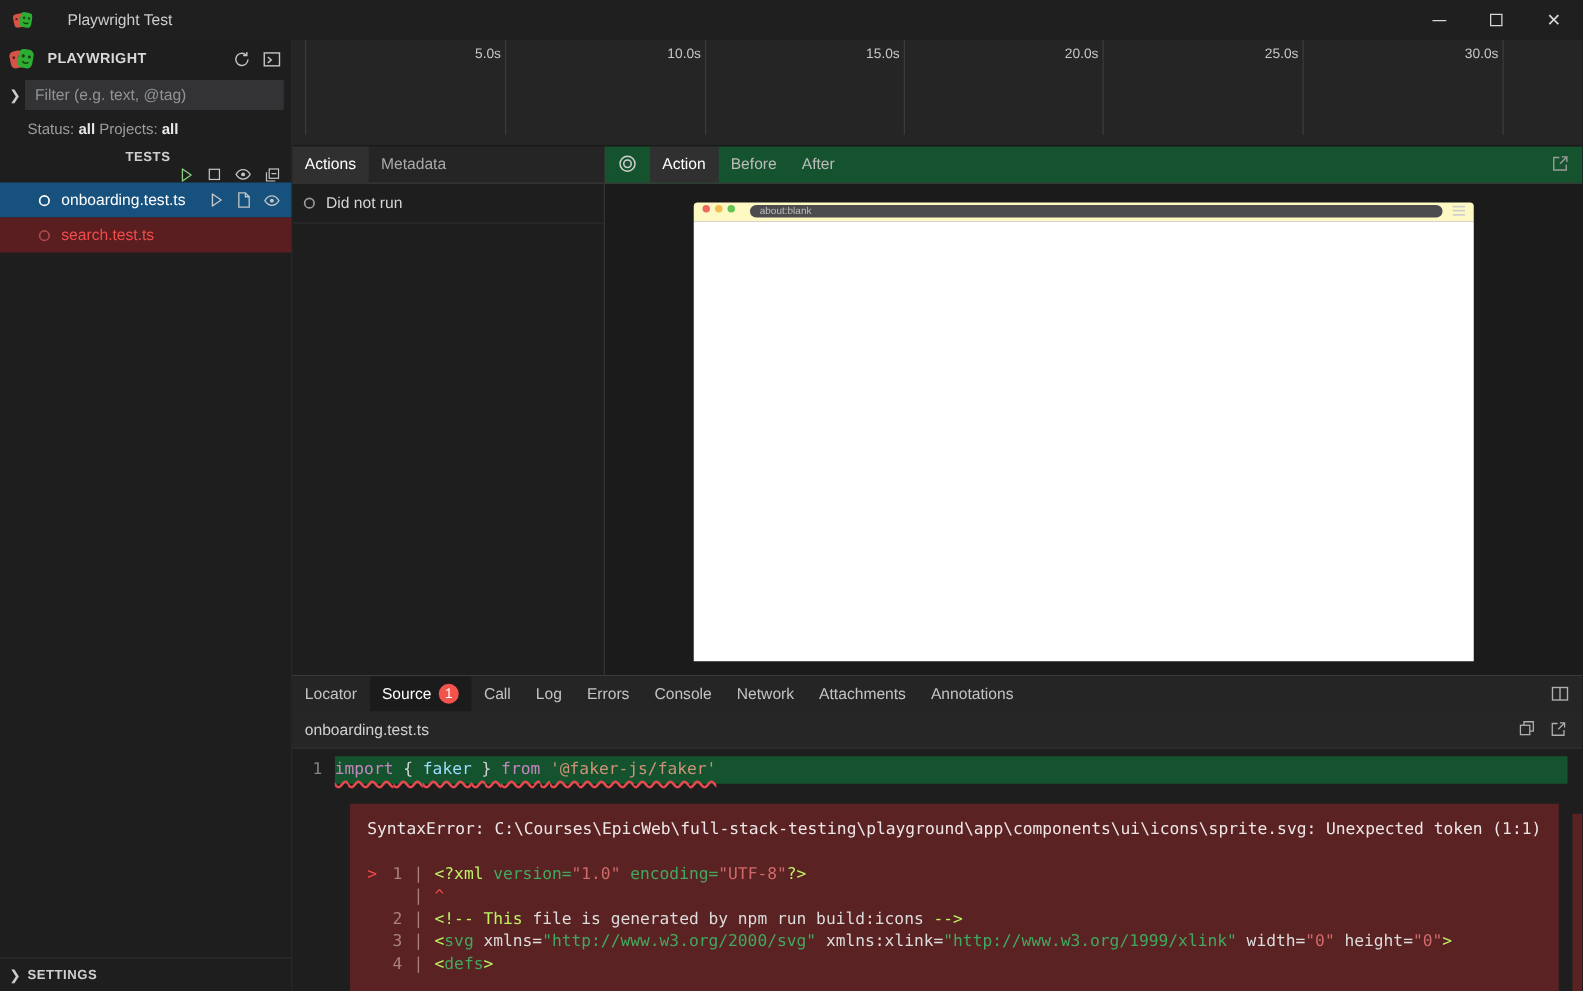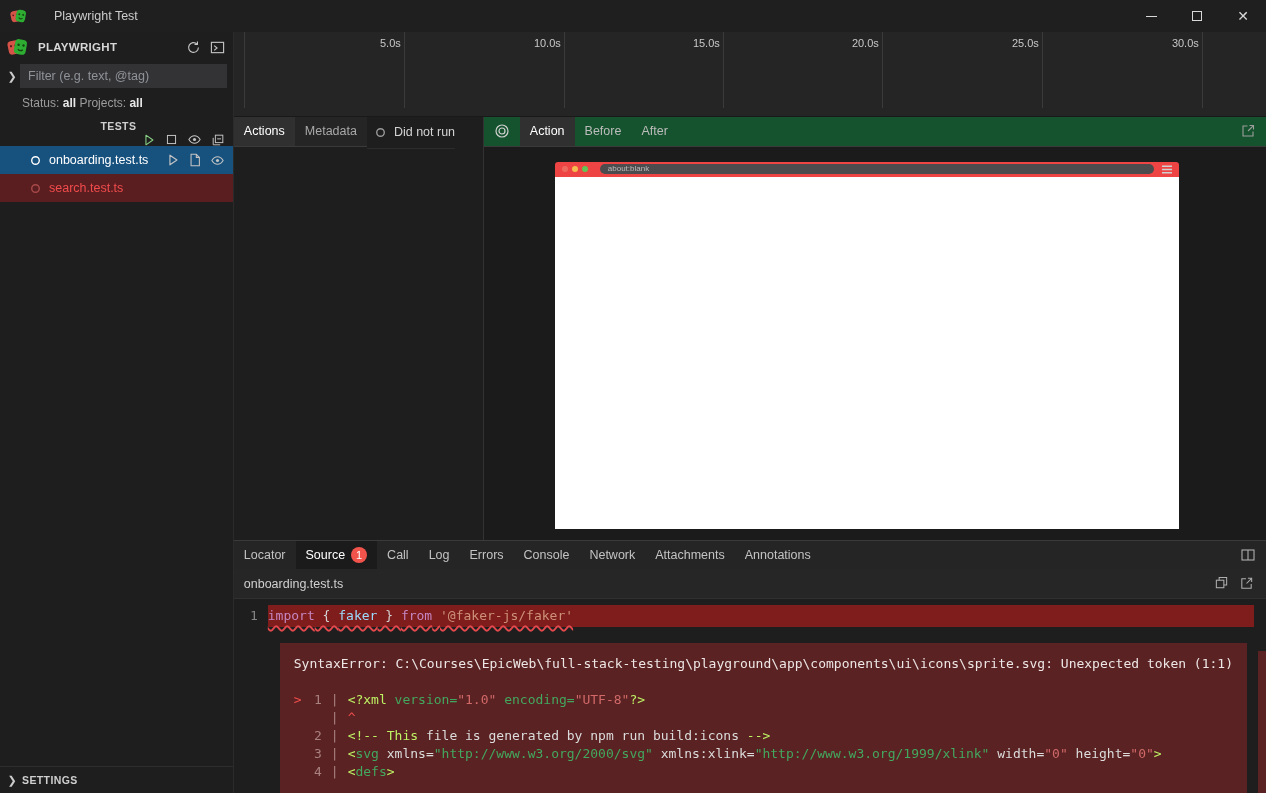--- a/index.html
+++ b/index.html
@@ -48,58 +48,58 @@
   .settings-row .sect-title { margin-left:2px; }
 
   
   .main { flex:1; display:flex; flex-direction:column; }
 
   .timeline { height:86px; background:#252526; position:relative; border-bottom:1px solid #191919; }
   .tick { position:absolute; top:0; bottom:8px; width:1px; background:#3b3b3b; }
   .tlabel { position:absolute; top:5px; right:4px; font-size:11px; color:#c8c8c8; white-space:nowrap; }
 
   .middle { height:429px; display:flex; }
-  .actions-panel { width:250px; border-right:1px solid #333333; display:flex; flex-direction:row; background:#1e1e1e; }
+  .actions-panel { width:250px; border-right:1px solid #333333; display:flex; flex-direction:column; background:#1e1e1e; }
   .tabbar { height:30px; display:flex; align-items:center; background:#252526; border-bottom:1px solid #3a3a3a; font-size:12.5px; color:#a9a9a9; }
   .tab { padding:0 10px; height:100%; display:flex; align-items:center; white-space:nowrap; }
   .tab.sel { background:#303031; color:#ffffff; }
   .empty-row { height:32px; display:flex; align-items:center; padding-left:8px; font-size:12.5px; color:#d4d4d4;
     border-bottom:1px solid #2c2c2c; }
   .empty-row .circ { color:#9a9a9a; margin-right:8px; display:flex; }
 
   .snapshot-panel { flex:1; display:flex; flex-direction:column; background:#1b1b1b; }
   .snap-tabbar { height:30px; display:flex; align-items:center; background:#14532d; border-bottom:1px solid #3a3a3a;
     font-size:12.5px; color:#bcbcbc; }
   .target-box { width:36px; height:100%; display:flex; align-items:center; justify-content:center; color:#d0d0d0; }
   .snap-spacer { flex:1; }
   .ext-btn { margin-right:10px; color:#9d9d9d; }
   .snap-body { flex:1; position:relative; }
   .browser { position:absolute; left:71px; top:15px; width:624px; height:367px; display:flex; flex-direction:column; }
-  .b-header { height:15px; background:#ef4444; display:flex; align-items:center; padding:2px 7px; border-radius:3px 3px 0 0; }
+  .b-header { height:15px; background:#fef9c3; display:flex; align-items:flex-start; padding:2px 7px; border-radius:3px 3px 0 0; }
   .dot { width:6px; height:6px; border-radius:50%; margin-right:4px; }
   .dot.red { background:#ee6a5f; } .dot.yellow { background:#f5bd4f; } .dot.green { background:#61c454; }
   .addr { flex:1; height:10px; margin:0 8px; background:#4c4c4e; border-radius:5px; font-size:8px; line-height:10px;
     color:#bdbdbd; padding-left:8px; }
   .burger { color:#cfcfcf; }
   .b-body { flex:1; background:#ffffff; }
 
   
   .bottom { flex:1; display:flex; flex-direction:column; border-top:1px solid #3a3a3a; background:#1e1e1e; }
   .bot-tabbar { height:28px; display:flex; align-items:center; background:#252526; font-size:12.5px; color:#c3c3c3; }
   .bot-tabbar .tab.sel { background:#1b1b1b; color:#ffffff; }
   .badge { display:inline-block; min-width:16px; height:16px; border-radius:8px; background:#f2544c; color:#ffffff;
     font-size:11px; line-height:16px; text-align:center; margin-left:6px; }
   .bot-right { margin-left:auto; display:flex; gap:10px; padding-right:10px; color:#b0b0b0; }
   .filebar { height:30px; display:flex; align-items:center; background:#262626; border-bottom:1px solid #303030;
     font-size:12.5px; color:#d0d0d0; padding-left:10px; }
   .file-icons { margin-left:auto; display:flex; gap:10px; padding-right:12px; color:#b0b0b0; }
   .source { flex:1; position:relative; padding-top:6px; font-family:"DejaVu Sans Mono", monospace; font-size:13px; overflow:hidden; }
   .src-line { display:flex; height:22px; line-height:22px; }
   .gutter { width:34px; text-align:right; padding-right:10px; color:#858585; flex:none; }
-  .line-content { flex:1; margin-right:12px; background:#7f1d1d; white-space:pre; }
+  .line-content { flex:1; margin-right:12px; background:#14532d; white-space:pre; }
   .line-content .toks { text-decoration:underline wavy #e5484d 1.5px; text-underline-offset:5px; }
   .tok.kw { color:#c586c0; } .tok.id { color:#9cdcfe; } .tok.pn { color:#d4d4d4; } .tok.str { color:#ce9178; }
   .tok.y { color:#bef264; } .tok.g { color:#43a85f; } .tok.r { color:#d16969; } .tok.w { color:#dcdcdc; }
   .tok.err { color:#f14c4c; }
   .error-block { margin:16px 19px 0 46px; background:#5a2222; padding:12px 14px; line-height:18px; color:#eee6e6; }
   .err-msg { white-space:pre; font-size:13px; }
   .frame { margin-top:18px; }
   .frame-line { display:flex; white-space:pre; }
   .fmark { width:14px; color:#f14c4c; flex:none; }
   .fnum { width:14px; text-align:right; color:#a98080; flex:none; }

